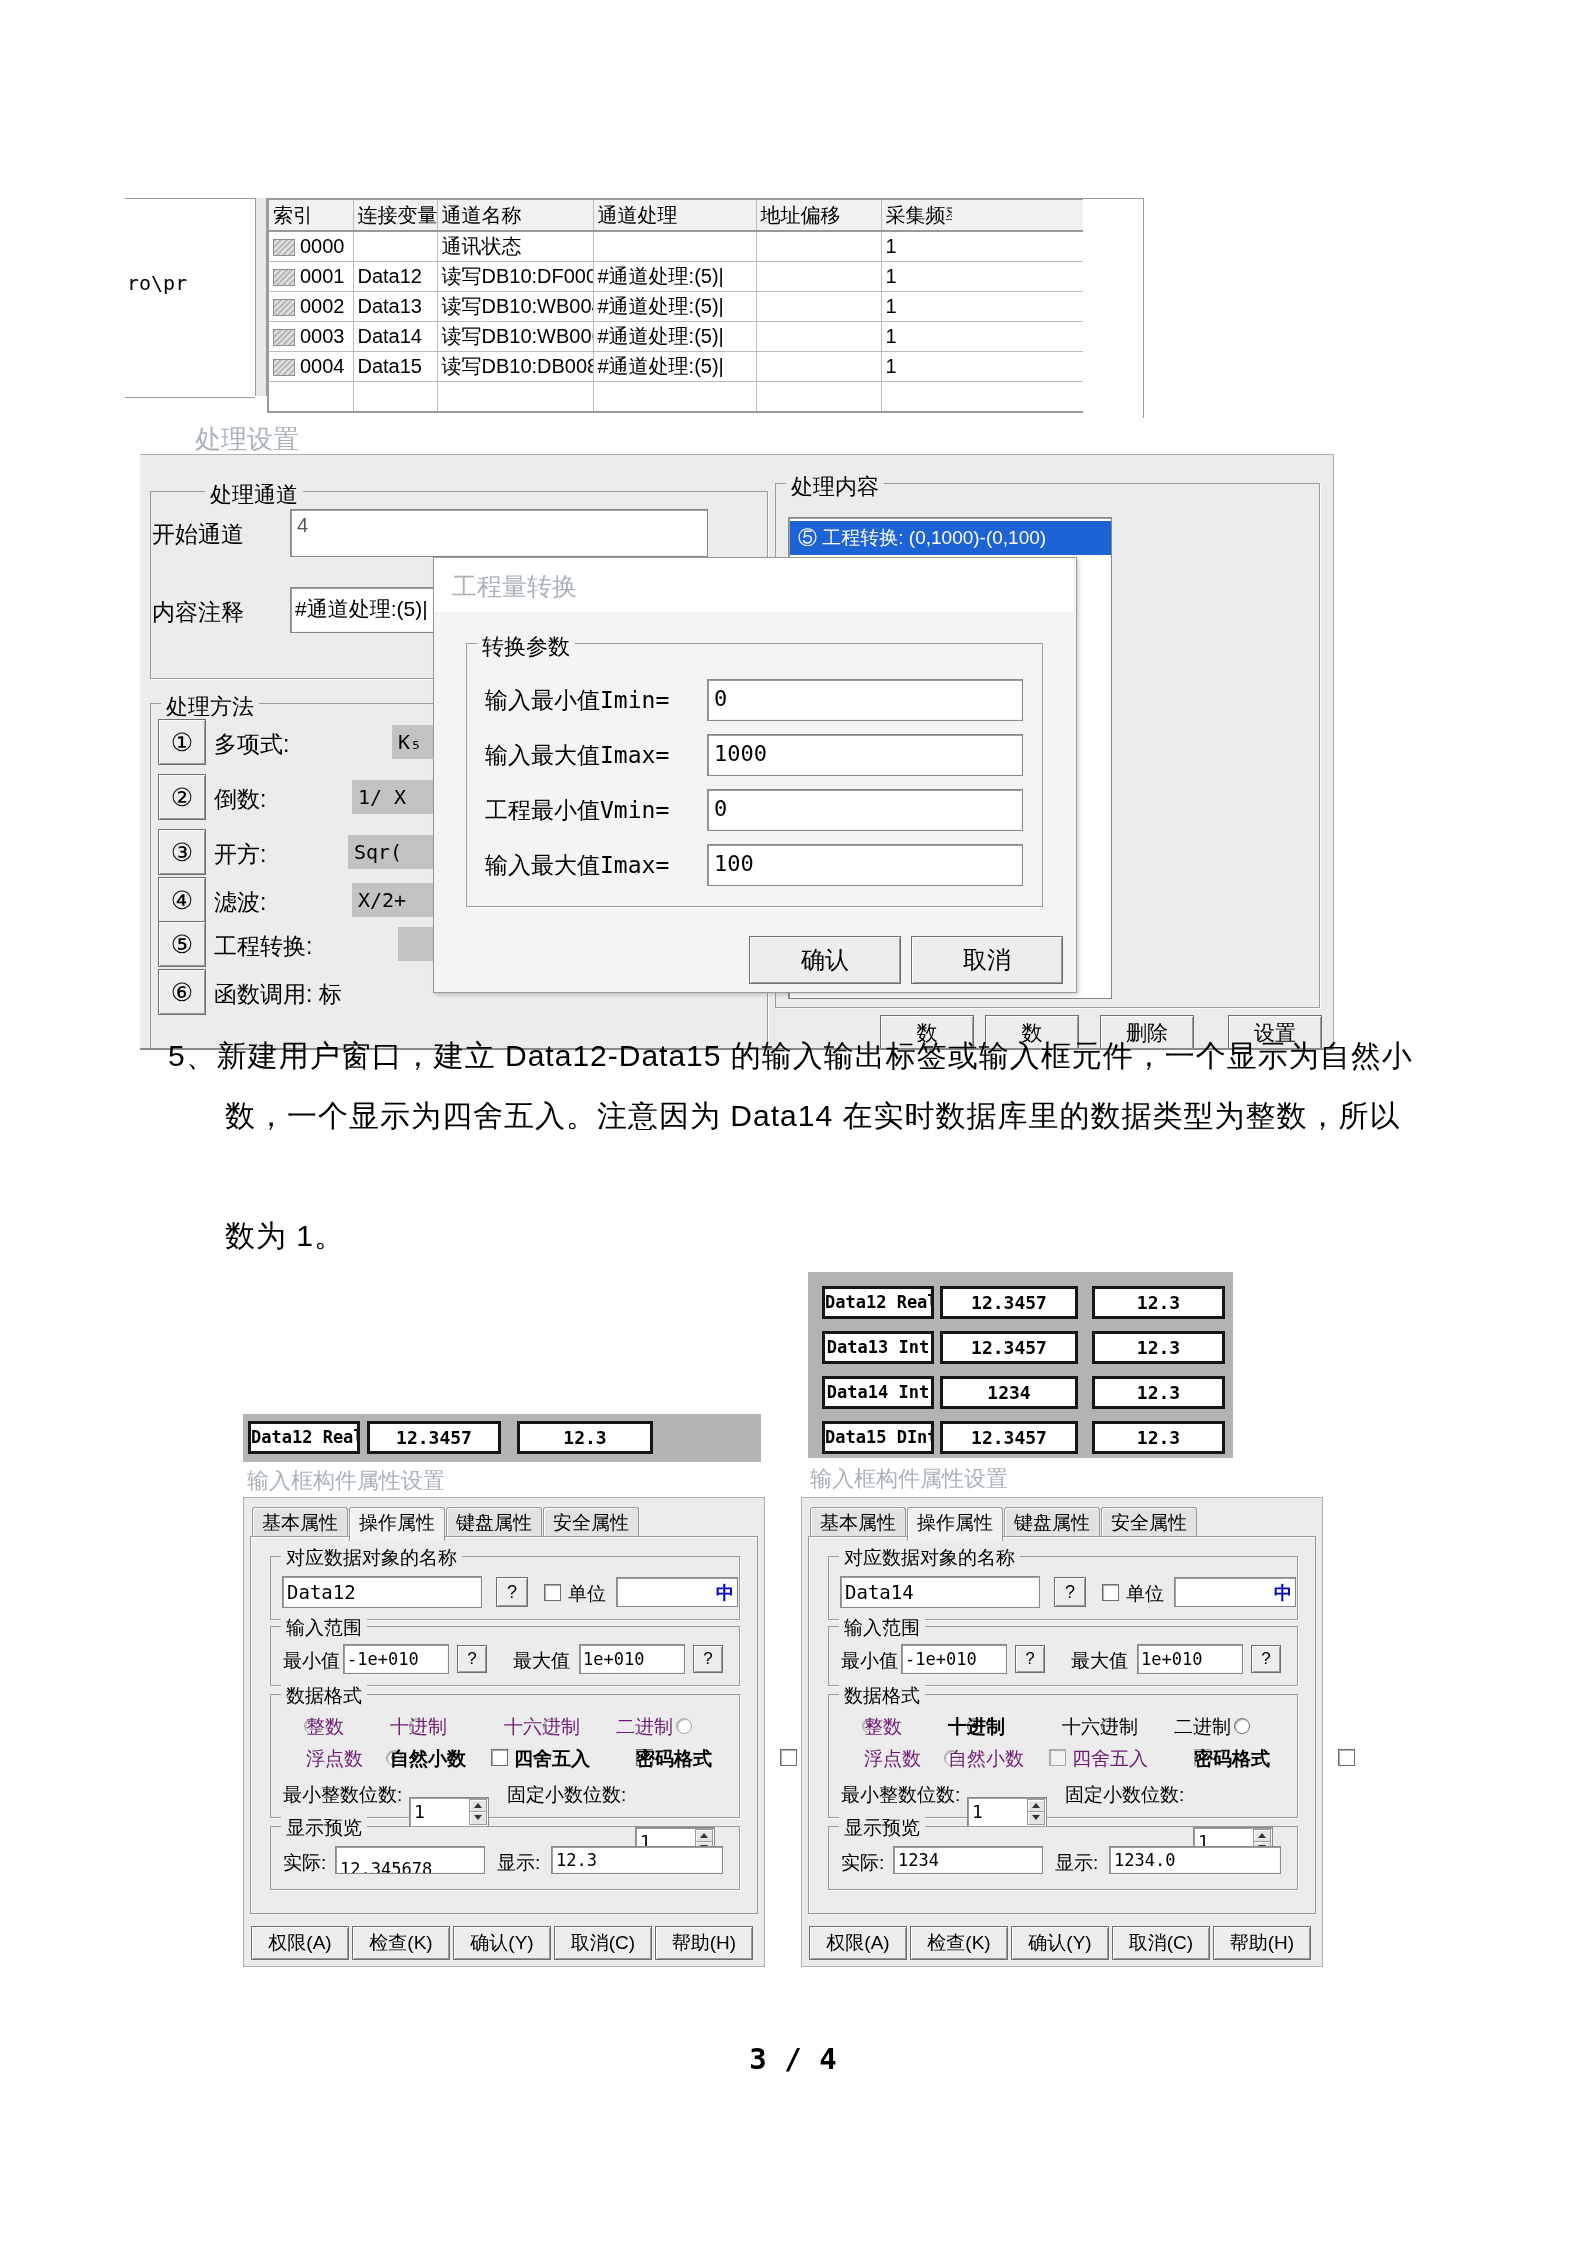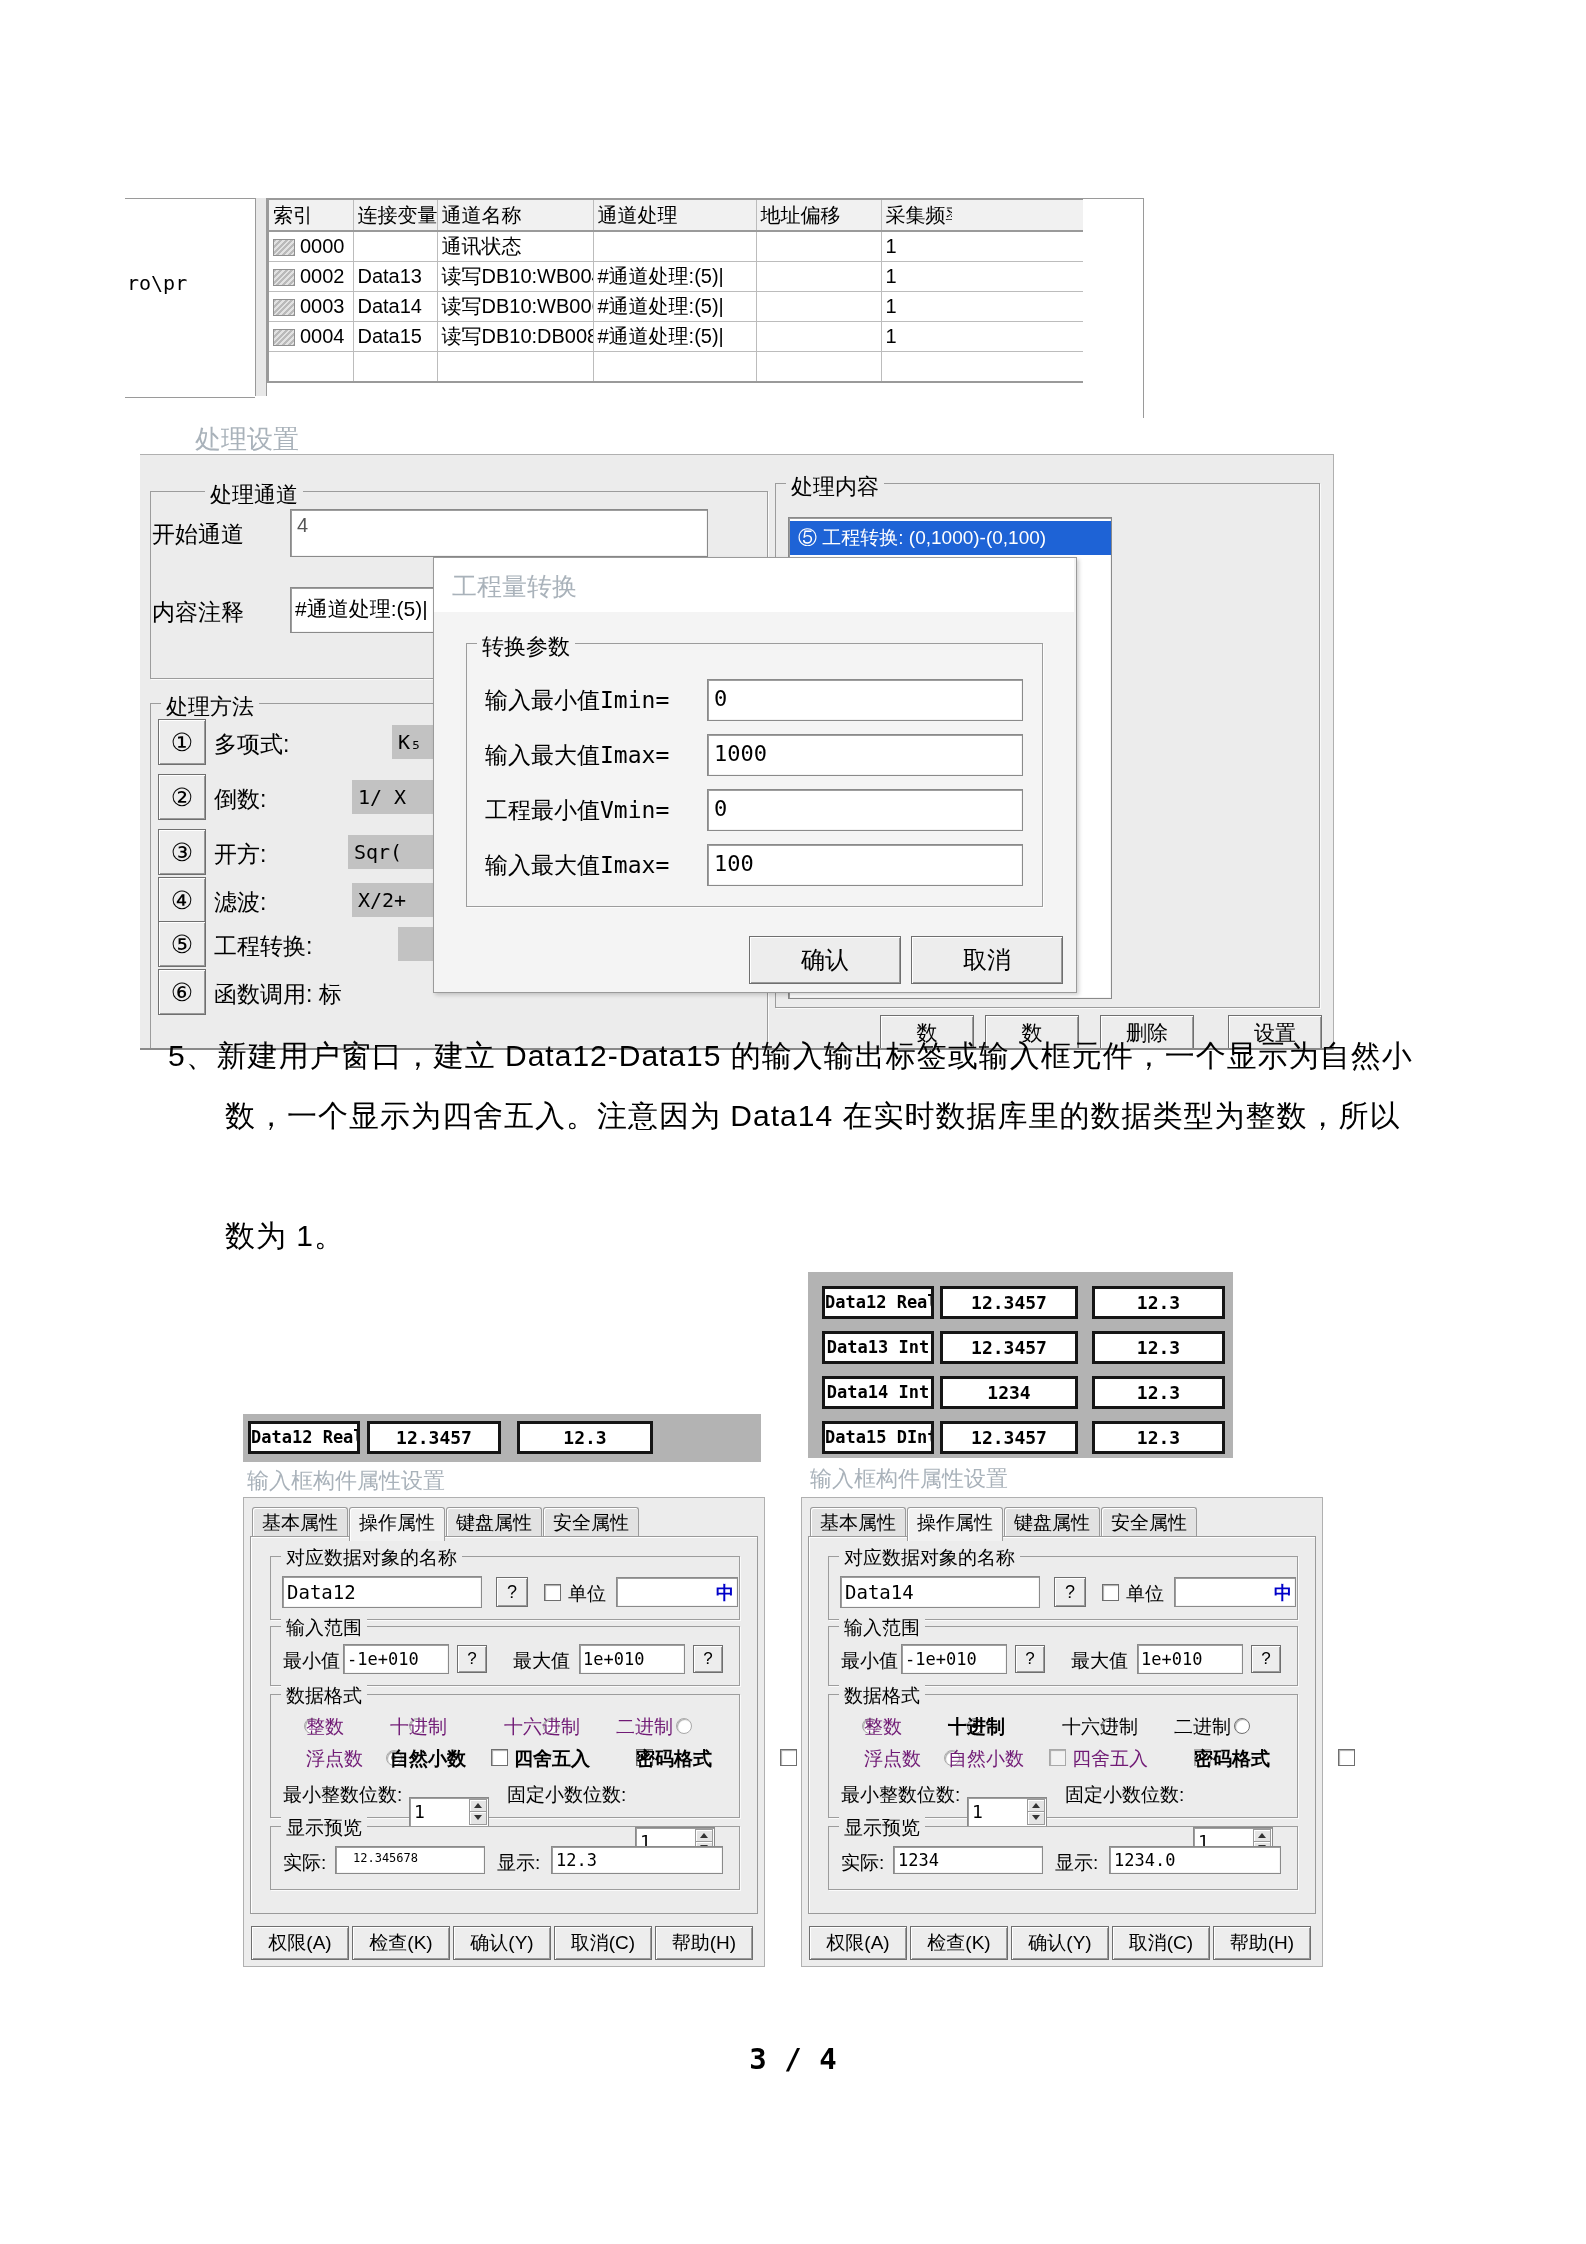--- a/index.html
+++ b/index.html
@@ -92,20 +92,28 @@
     <tbody>
       <tr>
         <td><span class="chip"></span><span>0000</span></td>
         <td><span></span></td>
         <td><span>通讯状态</span></td>
         <td><span></span></td>
         <td></td>
         <td><span>1</span></td>
       </tr>
       <tr>
+        <td><span class="chip"></span><span>0001</span></td>
+        <td><span>Data12</span></td>
+        <td><span>读写DB10:DF000</span></td>
+        <td><span>#通道处理:(5)|</span></td>
+        <td></td>
+        <td><span>1</span></td>
+      </tr>
+      <tr>
         <td><span class="chip"></span><span>0002</span></td>
         <td><span>Data13</span></td>
         <td><span>读写DB10:WB004</span></td>
         <td><span>#通道处理:(5)|</span></td>
         <td></td>
         <td><span>1</span></td>
       </tr>
       <tr>
         <td><span class="chip"></span><span>0003</span></td>
         <td><span>Data14</span></td>
@@ -322,21 +330,21 @@
       <span class="val mono">1</span>
       <span class="up"></span>
         <span class="dn"></span>
     </div>
 
     <div class="a grp" style="left:26px;top:328px;width:468px;height:62px;">
       <div class="grp-label" style="font-size:19px;">显示预览</div>
     </div>
     <span class="a" style="left:39px;top:352px;font-size:19px;">实际:</span>
     <div class="a fld" style="left:91px;top:348px;width:148px;height:26px;">
-      <span class="a mono" style="left:4px;top:4px;font-size:12px;margin-left:13px;">12.345678</span>
+      <span class="a mono" style="left:4px;top:12px;font-size:17px;">12.345678</span>
     </div>
     <span class="a" style="left:253px;top:352px;font-size:19px;">显示:</span>
     <div class="a fld" style="left:307px;top:348px;width:170px;height:26px;">
       <span class="a mono" style="left:4px;top:3px;font-size:17px;">12.3</span>
     </div>
 
     <div class="a btn" style="left:7px;top:428px;width:96px;height:32px;line-height:32px;font-size:19px;"><span>权限(A)</span></div>
     <div class="a btn" style="left:108px;top:428px;width:96px;height:32px;line-height:32px;font-size:19px;"><span>检查(K)</span></div>
     <div class="a btn" style="left:209px;top:428px;width:96px;height:32px;line-height:32px;font-size:19px;"><span>确认(Y)</span></div>
     <div class="a btn" style="left:310px;top:428px;width:96px;height:32px;line-height:32px;font-size:19px;"><span>取消(C)</span></div>

